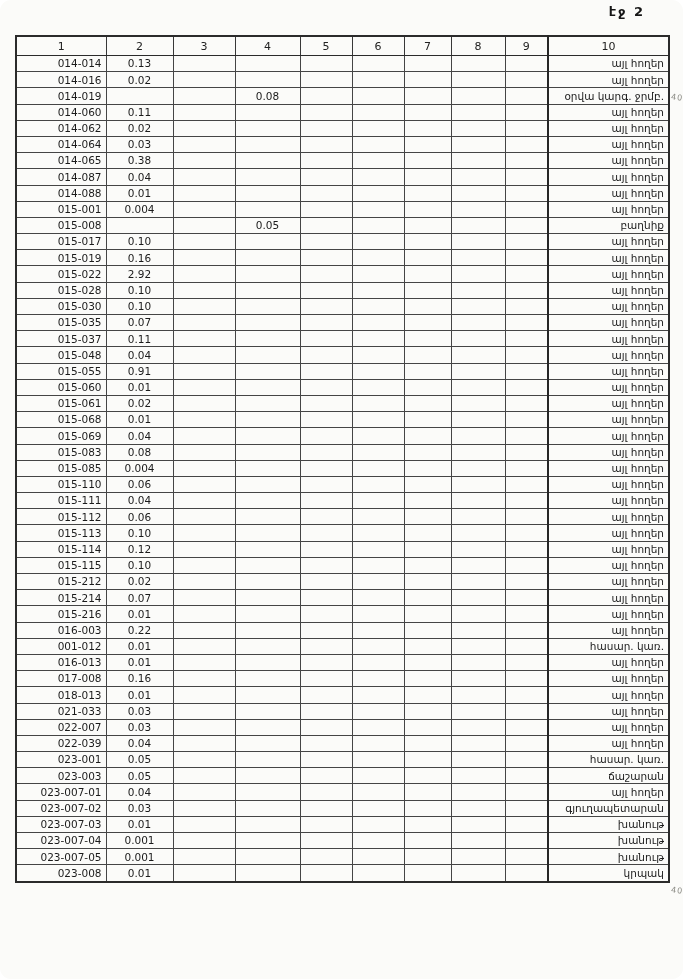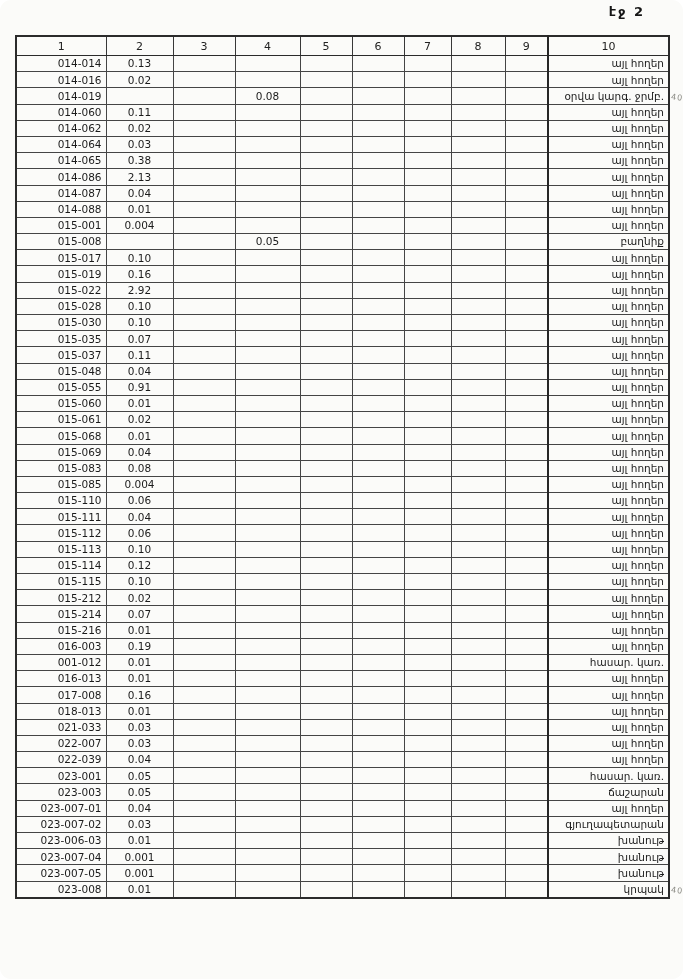--- a/index.html
+++ b/index.html
@@ -176,32 +176,20 @@
           <td class="c-num"></td>
           <td class="c-num"></td>
           <td class="c-num"></td>
           <td class="c-num"></td>
           <td class="c-num"></td>
           <td class="c-num"></td>
           <td class="c-num"></td>
           <td class="c-use">այլ հողեր</td>
         </tr>
         <tr>
-          <td class="c-id">014-086</td>
-          <td class="c-num">2.13</td>
-          <td class="c-num"></td>
-          <td class="c-num"></td>
-          <td class="c-num"></td>
-          <td class="c-num"></td>
-          <td class="c-num"></td>
-          <td class="c-num"></td>
-          <td class="c-num"></td>
-          <td class="c-use">այլ հողեր</td>
-        </tr>
-        <tr>
           <td class="c-id">014-087</td>
           <td class="c-num">0.04</td>
           <td class="c-num"></td>
           <td class="c-num"></td>
           <td class="c-num"></td>
           <td class="c-num"></td>
           <td class="c-num"></td>
           <td class="c-num"></td>
           <td class="c-num"></td>
           <td class="c-use">այլ հողեր</td>
@@ -525,21 +513,21 @@
           <td class="c-num"></td>
           <td class="c-num"></td>
           <td class="c-num"></td>
           <td class="c-num"></td>
           <td class="c-num"></td>
           <td class="c-num"></td>
           <td class="c-use">այլ հողեր</td>
         </tr>
         <tr>
           <td class="c-id">016-003</td>
-          <td class="c-num">0.19</td>
+          <td class="c-num">0.22</td>
           <td class="c-num"></td>
           <td class="c-num"></td>
           <td class="c-num"></td>
           <td class="c-num"></td>
           <td class="c-num"></td>
           <td class="c-num"></td>
           <td class="c-num"></td>
           <td class="c-use">այլ հողեր</td>
         </tr>
         <tr>
@@ -668,21 +656,21 @@
           <td class="c-num"></td>
           <td class="c-num"></td>
           <td class="c-num"></td>
           <td class="c-num"></td>
           <td class="c-num"></td>
           <td class="c-num"></td>
           <td class="c-num"></td>
           <td class="c-use">գյուղապետարան</td>
         </tr>
         <tr>
-          <td class="c-id">023-006-03</td>
+          <td class="c-id">023-007-03</td>
           <td class="c-num">0.01</td>
           <td class="c-num"></td>
           <td class="c-num"></td>
           <td class="c-num"></td>
           <td class="c-num"></td>
           <td class="c-num"></td>
           <td class="c-num"></td>
           <td class="c-num"></td>
           <td class="c-use">խանութ</td>
         </tr>

